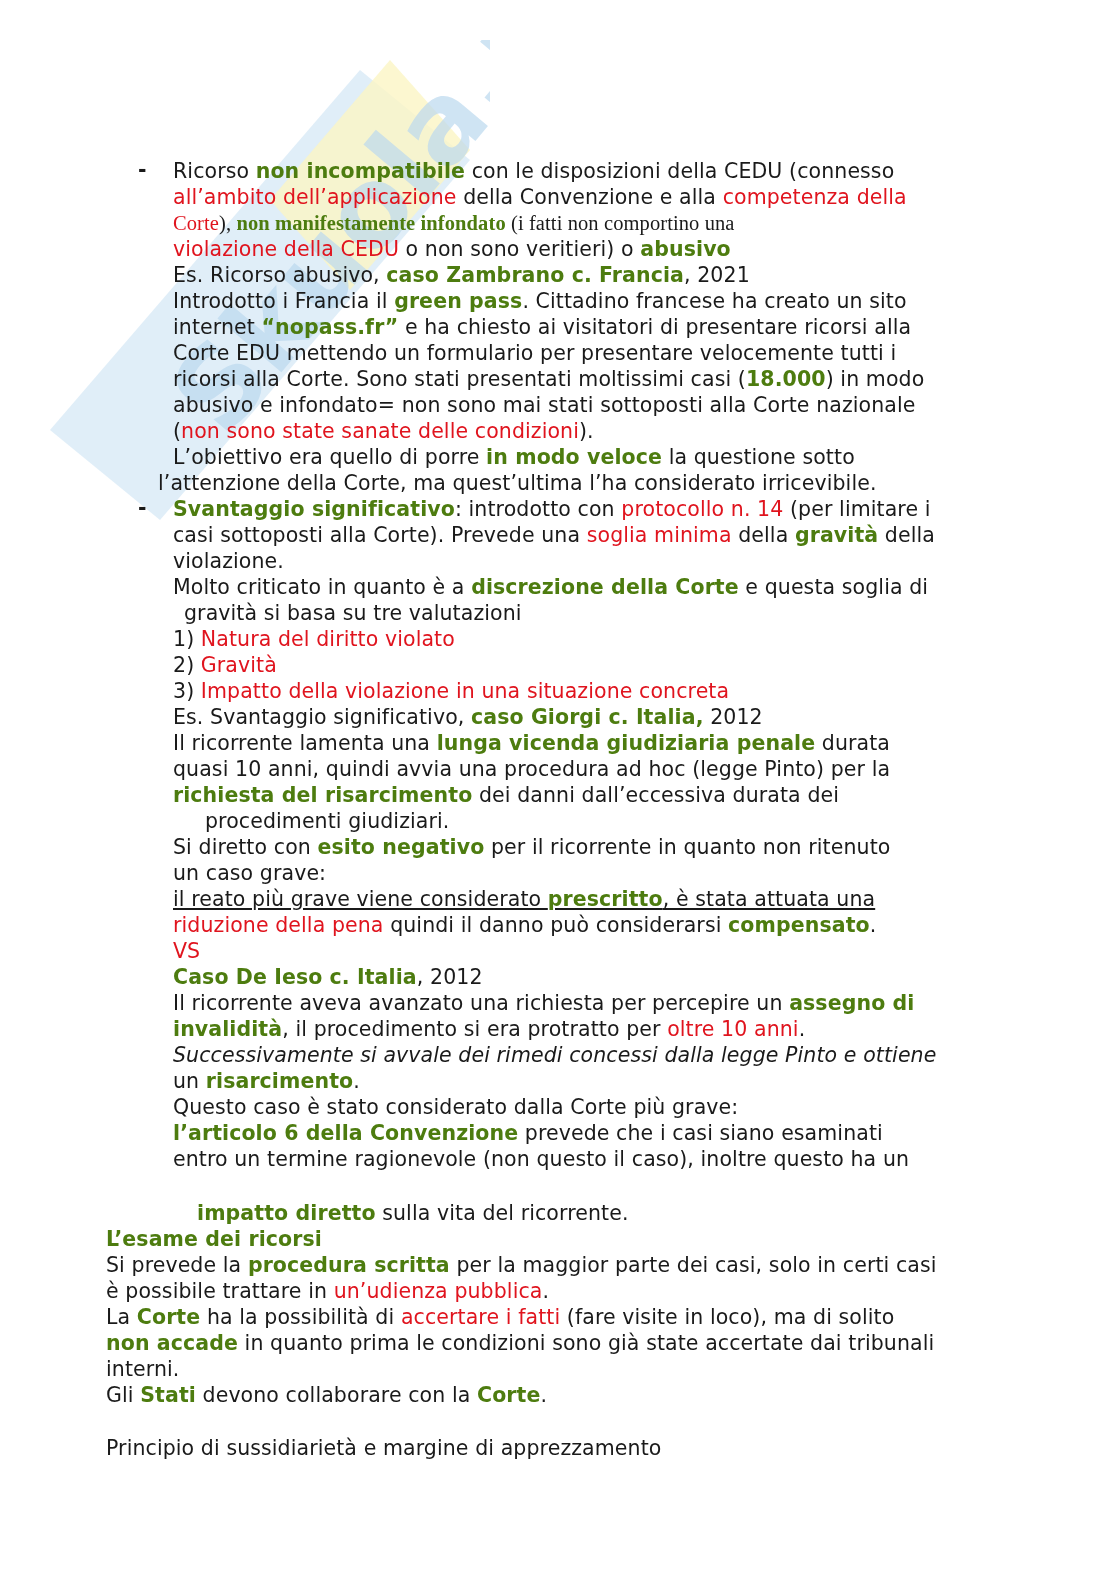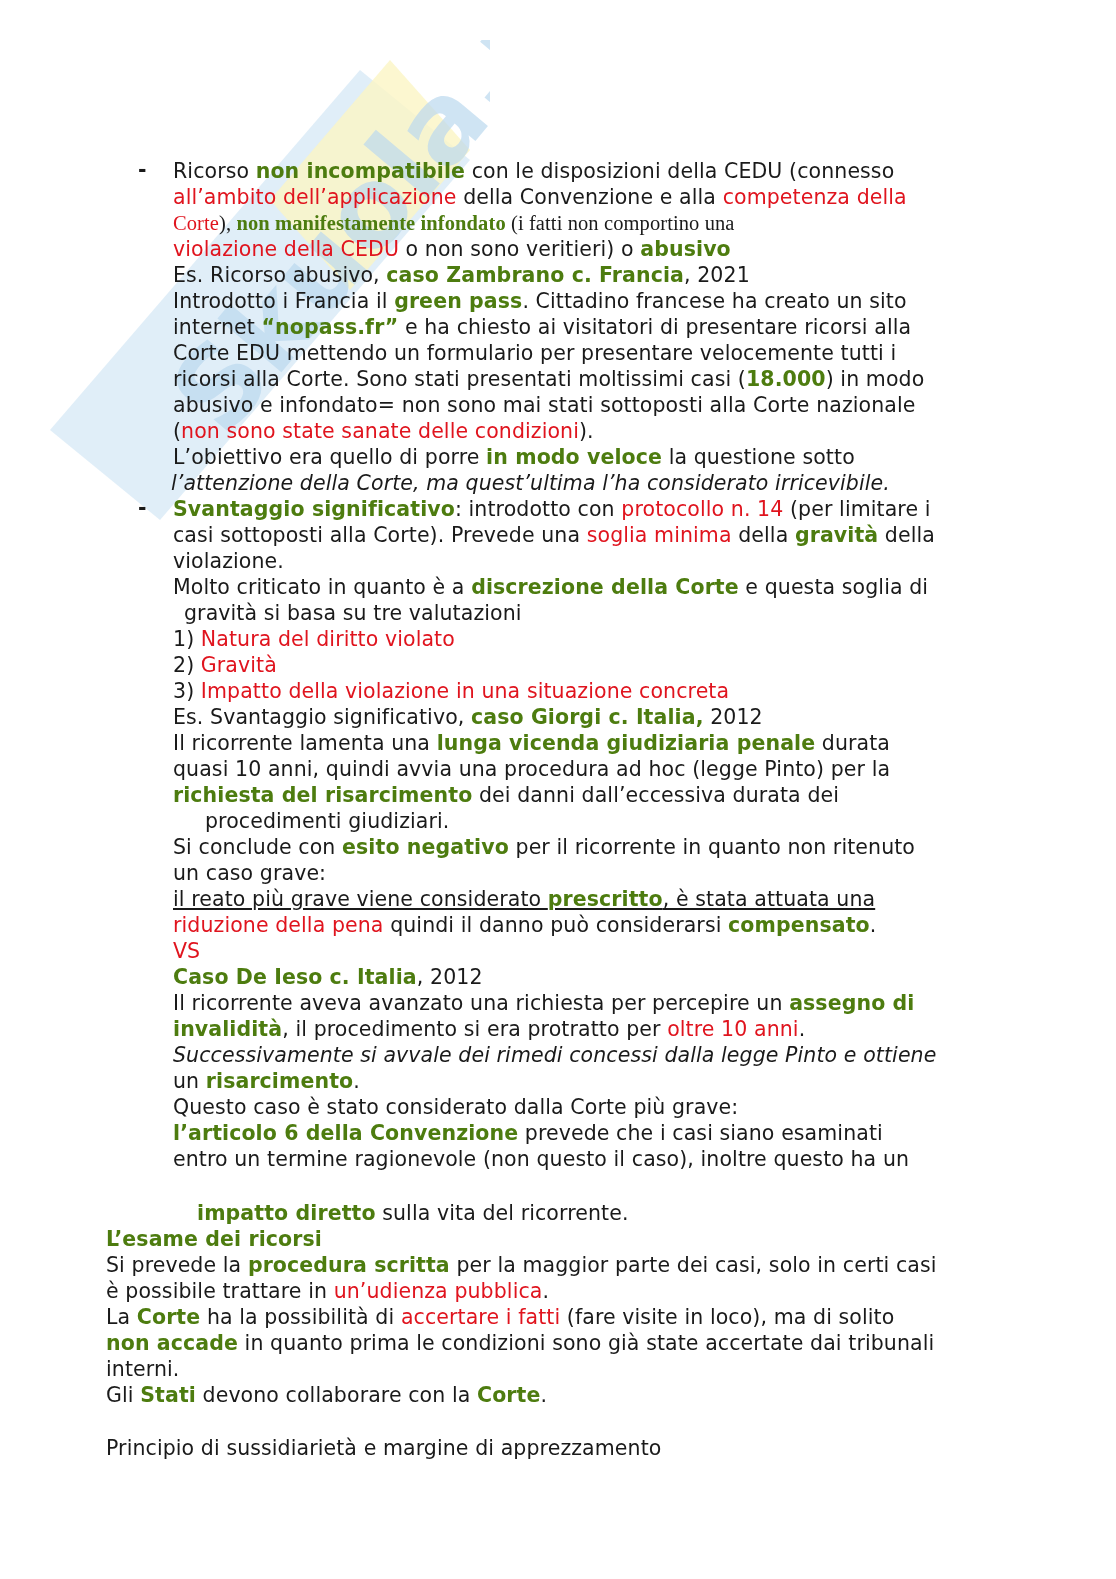--- a/index.html
+++ b/index.html
@@ -33,37 +33,37 @@
       <div class="line" style="left: 173px; top: 210px; font-family: Liberation Serif, serif;"><span class="red">Corte</span><span>), </span><b>non manifestamente infondato</b><span> (i fatti non comportino una</span></div>
       <div class="line" style="left: 173px; top: 236px;"><span class="red">violazione della CEDU</span><span> o non sono veritieri) o </span><b>abusivo</b></div>
       <div class="line" style="left: 173px; top: 262px;"><span>Es. Ricorso abusivo, </span><b>caso Zambrano c. Francia</b><span>, 2021</span></div>
       <div class="line" style="left: 173px; top: 288px;"><span>Introdotto i Francia il </span><b>green pass</b><span>. Cittadino francese ha creato un sito</span></div>
       <div class="line" style="left: 173px; top: 314px;"><span>internet </span><b>“nopass.fr”</b><span> e ha chiesto ai visitatori di presentare ricorsi alla</span></div>
       <div class="line" style="left: 173px; top: 340px;"><span>Corte EDU mettendo un formulario per presentare velocemente tutti i</span></div>
       <div class="line" style="left: 173px; top: 366px;"><span>ricorsi alla Corte. Sono stati presentati moltissimi casi (</span><b>18.000</b><span>) in modo</span></div>
       <div class="line" style="left: 173px; top: 392px;"><span>abusivo e infondato= non sono mai stati sottoposti alla Corte nazionale</span></div>
       <div class="line" style="left: 173px; top: 418px;"><span>(</span><span class="red">non sono state sanate delle condizioni</span><span>).</span></div>
       <div class="line" style="left: 173px; top: 444px;"><span>L’obiettivo era quello di porre </span><b>in modo veloce</b><span> la questione sotto</span></div>
-      <div class="line" style="left: 171px; top: 470px; font-style: italic;"><span>l’attenzione della Corte, ma quest’ultima l’ha considerato irricevibile.</span></div>
+      <div class="line" style="left: 158px; top: 470px;"><span>l’attenzione della Corte, ma quest’ultima l’ha considerato irricevibile.</span></div>
     </div>
   <div id="sec2">
       <div class="line" style="left: 173px; top: 496px;"><b>Svantaggio significativo</b><span>: introdotto con </span><span class="red">protocollo n. 14</span><span> (per limitare i</span></div>
       <div class="line" style="left: 173px; top: 522px;"><span>casi sottoposti alla Corte). Prevede una </span><span class="red">soglia minima</span><span> della </span><b>gravità</b><span> della</span></div>
       <div class="line" style="left: 173px; top: 548px;"><span>violazione.</span></div>
       <div class="line" style="left: 173px; top: 574px;"><span>Molto criticato in quanto è a </span><b>discrezione della Corte</b><span> e questa soglia di</span></div>
       <div class="line" style="left: 184px; top: 600px;"><span>gravità si basa su tre valutazioni</span></div>
       <div class="line" style="left: 173px; top: 626px;"><span>1)  </span><span class="red">Natura del diritto violato</span></div>
       <div class="line" style="left: 173px; top: 652px;"><span>2)  </span><span class="red">Gravità</span></div>
       <div class="line" style="left: 173px; top: 678px;"><span>3)  </span><span class="red">Impatto della violazione in una situazione concreta</span></div>
       <div class="line" style="left: 173px; top: 704px;"><span>Es. Svantaggio significativo, </span><b>caso Giorgi c. Italia,</b><span> 2012</span></div>
       <div class="line" style="left: 173px; top: 730px;"><span>Il ricorrente lamenta una </span><b>lunga vicenda giudiziaria penale</b><span> durata</span></div>
       <div class="line" style="left: 173px; top: 756px;"><span>quasi 10 anni, quindi avvia una procedura ad hoc (legge Pinto) per la</span></div>
       <div class="line" style="left: 173px; top: 782px;"><b>richiesta del risarcimento</b><span> dei danni dall’eccessiva durata dei</span></div>
       <div class="line" style="left: 173px; top: 808px; margin-left: 32px;"><span>procedimenti giudiziari.</span></div>
-      <div class="line" style="left: 173px; top: 834px;"><span>Si conclude con </span><b>esito negativo</b><span> per il ricorrente in quanto non ritenuto</span></div>
+      <div class="line" style="left: 173px; top: 834px;"><span>Si diretto con </span><b>esito negativo</b><span> per il ricorrente in quanto non ritenuto</span></div>
       <div class="line" style="left: 173px; top: 860px;"><span>un caso grave:</span></div>
       <div class="line" style="left: 173px; top: 886px; text-decoration: underline;"><span>il reato più grave viene considerato </span><b>prescritto</b><span>, è stata attuata una</span></div>
       <div class="line" style="left: 173px; top: 912px;"><span class="red">riduzione della pena</span><span> quindi il danno può considerarsi </span><b>compensato</b><span>.</span></div>
       <div class="line" style="left: 173px; top: 938px;"><span class="red">VS</span></div>
       <div class="line" style="left: 173px; top: 964px;"><b>Caso De Ieso c. Italia</b><span>, 2012</span></div>
       <div class="line" style="left: 173px; top: 990px;"><span>Il ricorrente aveva avanzato una richiesta per percepire un </span><b>assegno di</b></div>
       <div class="line" style="left: 173px; top: 1016px;"><b>invalidità</b><span>, il procedimento si era protratto per </span><span class="red">oltre 10 anni</span><span>.</span></div>
       <div class="line" style="left: 173px; top: 1042px; font-style: italic;"><span>Successivamente si avvale dei rimedi concessi dalla legge Pinto e ottiene</span></div>
       <div class="line" style="left: 173px; top: 1068px;"><span>un </span><b>risarcimento</b><span>.</span></div>
       <div class="line" style="left: 173px; top: 1094px;"><span>Questo caso è stato considerato dalla Corte più grave:</span></div>

